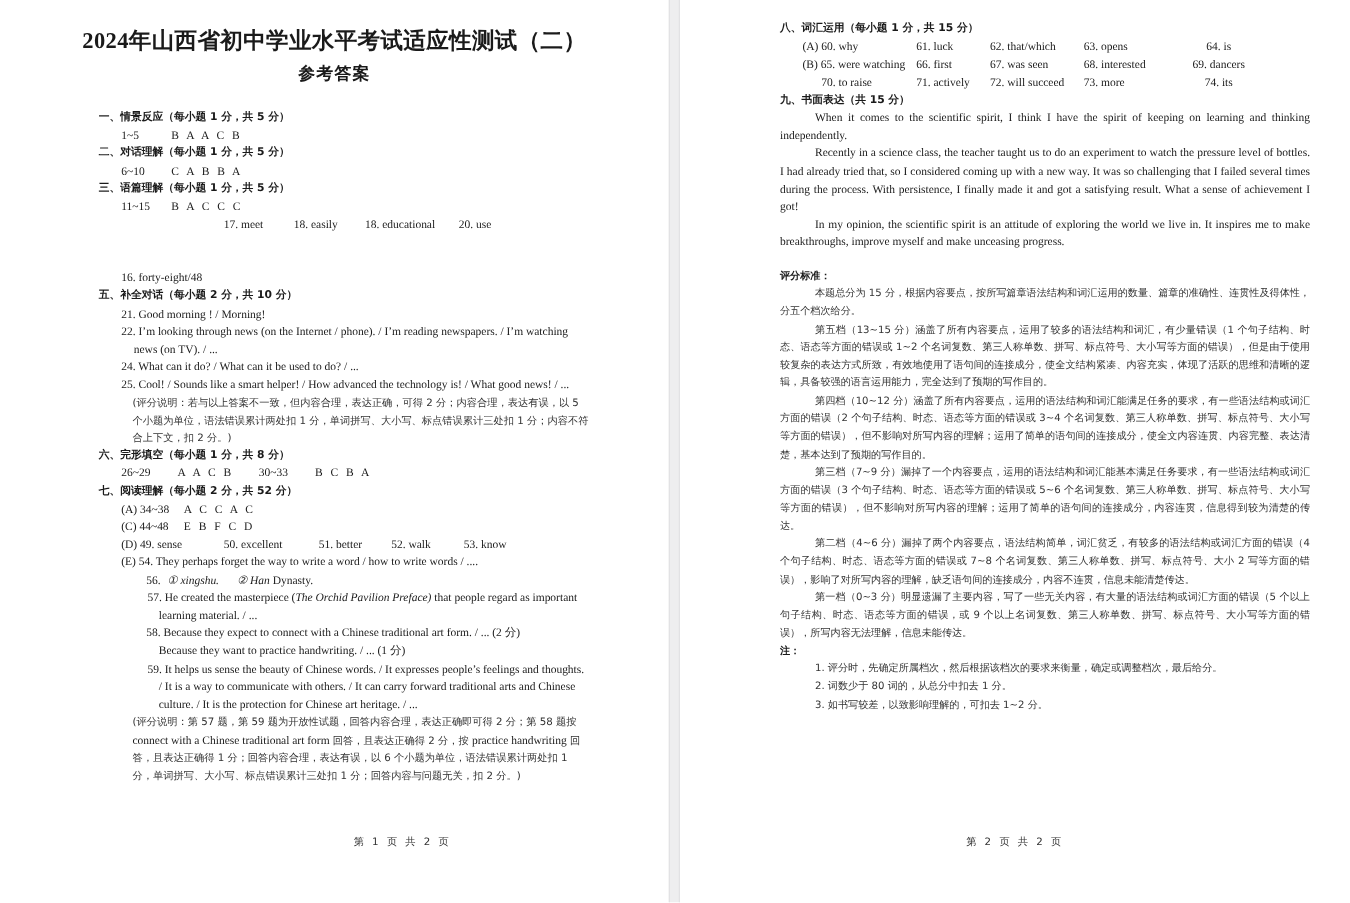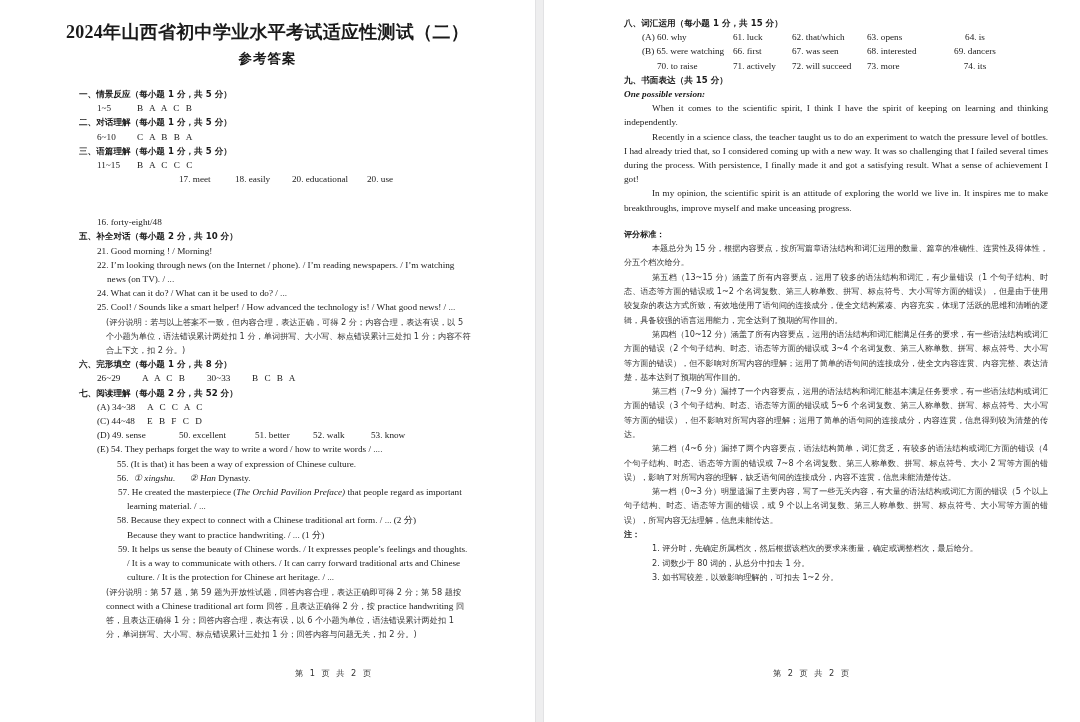--- a/index.html
+++ b/index.html
@@ -47,21 +47,21 @@
   .italic { font-style: italic; }
   .bolditalic { font-style: italic; font-weight: bold; }
 
   .essay p { text-indent: 28px; text-align: justify; }
   .criteria { font-family: "DejaVu Sans", sans-serif; font-size: 8.1px; color: #333; line-height: 14.3px; }
   .criteria p { text-indent: 28px; text-align: justify; }
   .criteria .lbl { font-weight: bold; color: #1a1a1a; }
   .spacer { height: 12px; }
 
   .footer { position: absolute; top: 668px; text-align: center; font-family: "DejaVu Sans", sans-serif; font-size: 8.2px; color: #333; letter-spacing: 2px; }
-  .footer-left { left: 12px; width: 644px; }
+  .footer-left { left: 0; width: 644px; }
   .footer-right { left: 0; width: 536px; }
 </style>
 </head>
 <body>
 
 <div class="page page-left">
   <div class="title">2024年山西省初中学业水平考试适应性测试（二）</div>
   <div class="subtitle">参考答案</div>
 
   <div class="content left-content">
@@ -77,21 +77,21 @@
 
     <div class="sec-head">三、语篇理解（每小题 1 分，共 5 分）</div>
     <div class="line i1">
       <span class="range">11~15</span><span class="ans">B A C C C</span>
     </div>
 
     <div class="line i1" style="display:flex;">
       <span style="width:82px;margin-top:43px;">16. forty-eight/48</span>
       <span style="width:56px;">17. meet</span>
       <span style="width:57px;">18. easily</span>
-      <span style="width:75px;">20. educational</span>
+      <span style="width:75px;">18. educational</span>
       <span>20. use</span>
     </div>
 
     <div class="sec-head">五、补全对话（每小题 2 分，共 10 分）</div>
     <div class="line i1">21. Good morning !  / Morning!</div>
     <div class="hang" style="padding-left:28px;text-indent:-10px;">22. I’m looking through news (on the Internet / phone). / I’m reading newspapers. / I’m watching news (on TV). / ...</div>
     <div class="line i1">24. What can it do? / What can it be used to do? / ...</div>
     <div class="hang" style="padding-left:28px;text-indent:-10px;">25. Cool! / Sounds like a smart helper! / How advanced the technology is! / What good news! / ...</div>
     <div class="note">(评分说明：若与以上答案不一致，但内容合理，表达正确，可得 2 分；内容合理，表达有误，以 5 个小题为单位，语法错误累计两处扣 1 分，单词拼写、大小写、标点错误累计三处扣 1 分；内容不符合上下文，扣 2 分。)</div>
 
@@ -108,21 +108,20 @@
       <span style="display:inline-block;width:50px;">(C) 44~48</span><span class="ans">E B F C D</span>
     </div>
     <div class="line i1" style="display:flex;">
       <span style="width:82px;">(D) 49. sense</span>
       <span style="width:76px;">50. excellent</span>
       <span style="width:58px;">51. better</span>
       <span style="width:58px;">52. walk</span>
       <span>53. know</span>
     </div>
     <div class="line i1">(E) 54. They perhaps forget the way to write a word / how to write words / ....</div>
-    <div class="line i3">55. (It is that) it has been a way of expression of Chinese culture.</div>
     <div class="line i3">
       <span>56.</span>
       <span class="italic" style="margin-left:3px;">① xingshu.</span>
       <span class="italic" style="margin-left:12px;">② Han</span><span> Dynasty.</span>
     </div>
     <div class="hang2">
       <span>57. He created the masterpiece (</span><span class="italic">The Orchid Pavilion Preface)</span><span> that people regard as important learning material. / ...</span>
     </div>
     <div class="line i3">58. Because they expect to connect with a Chinese traditional art form. / ... (2 分)</div>
     <div class="line" style="padding-left:48px;">Because they want to practice handwriting. / ... (1 分)</div>
@@ -156,21 +155,20 @@
     </div>
     <div class="vrow">
       <span class="v1" style="padding-left:15px;">70. to raise</span>
       <span class="v2">71. actively</span>
       <span class="v3">72. will succeed</span>
       <span class="v4">73. more</span>
       <span class="v5">74. its</span>
     </div>
 
     <div class="sec-head">九、书面表达（共 15 分）</div>
-    <div class="line bolditalic">One possible version:</div>
     <div class="essay">
       <p>When it comes to the scientific spirit, I think I have the spirit of keeping on learning and thinking independently.</p>
       <p>Recently in a science class, the teacher taught us to do an experiment to watch the pressure level of bottles. I had already tried that, so I considered coming up with a new way. It was so challenging that I failed several times during the process. With persistence, I finally made it and got a satisfying result. What a sense of achievement I got!</p>
       <p>In my opinion, the scientific spirit is an attitude of exploring the world we live in. It inspires me to make breakthroughs, improve myself and make unceasing progress.</p>
     </div>
 
     <div class="spacer"></div>
 
     <div class="criteria">
       <div class="lbl">评分标准：</div>

